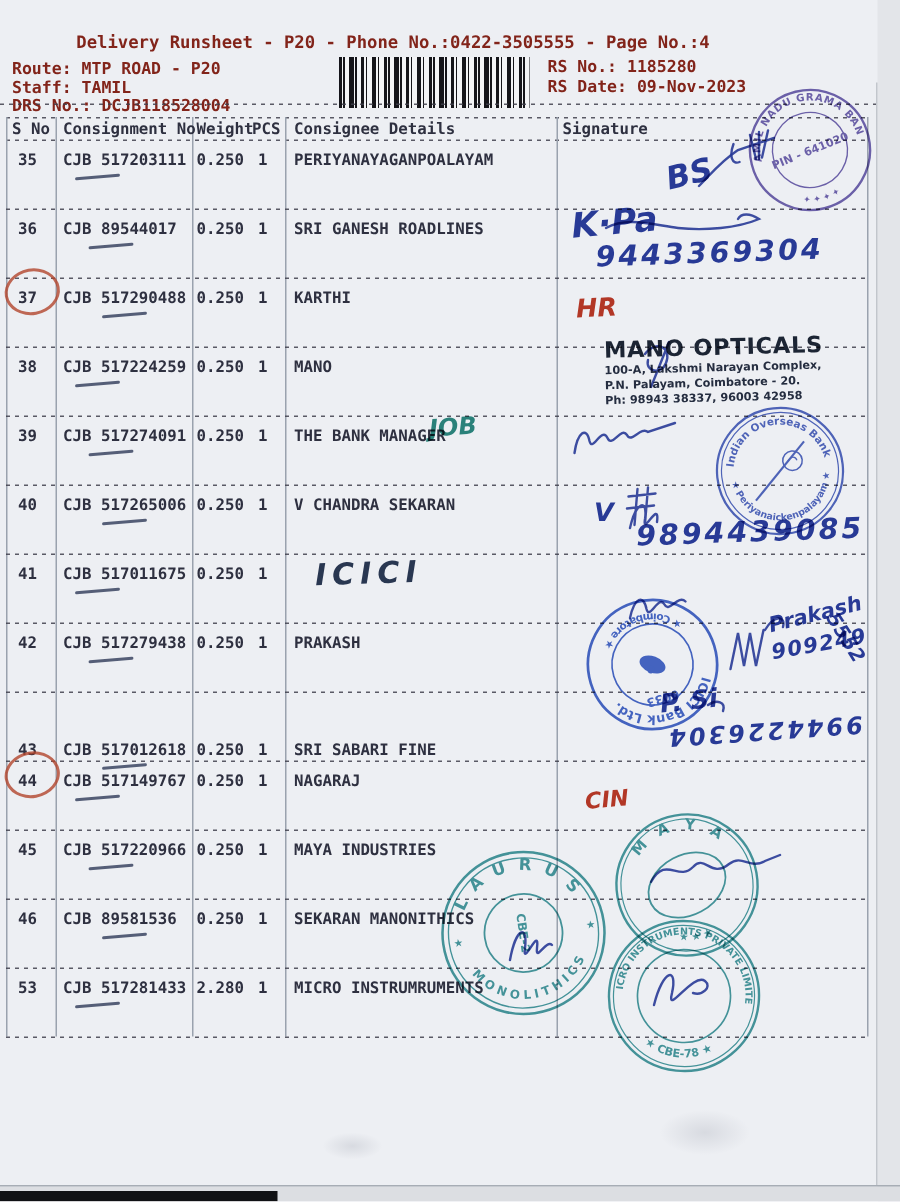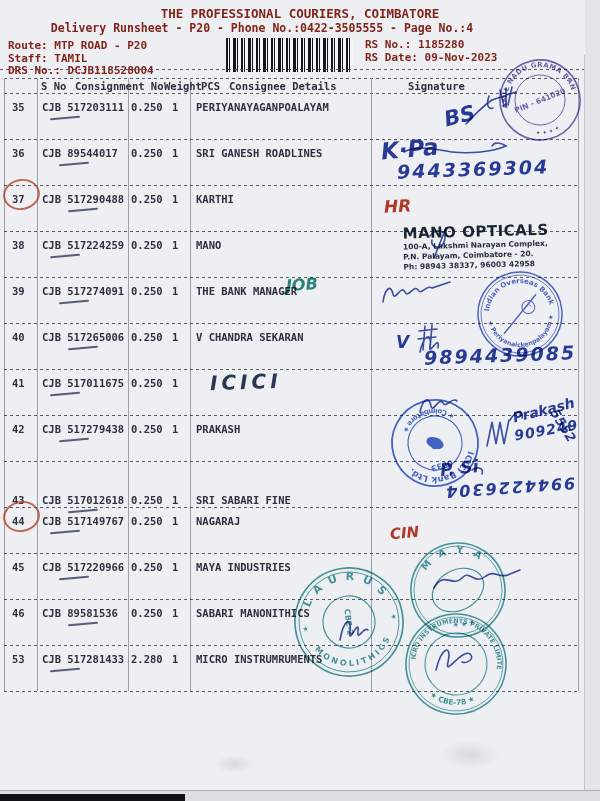--- a/index.html
+++ b/index.html
@@ -8,21 +8,21 @@
   .t{position:absolute;white-space:pre;}
   .maroon{color:#82241a;font-weight:bold;}
   .tbl{color:#2e3040;font-weight:bold;}
   .title1{top:6px;left:0;width:600px;text-align:center;font-size:12.5px;}
   .title2{top:21px;left:0;width:524px;text-align:center;font-size:11.5px;}
   .meta{font-size:11px;}
   .barcode{position:absolute;left:226px;top:38px;width:127px;height:34px;
     background:repeating-linear-gradient(90deg,#15151a 0 2px,#f3f4f6 2px 3px,#15151a 3px 4px,#f3f4f6 4px 7px,#15151a 7px 10px,#f3f4f6 10px 11px,#15151a 11px 12px,#f3f4f6 12px 15px);}
   .dash{position:absolute;height:1px;background:repeating-linear-gradient(90deg,#3f3f4c 0 3px,transparent 3px 6px);opacity:.85;}
   .vline{position:absolute;top:78px;height:613px;width:1px;background:#9aa2ae;}
-  .hdr{font-size:10.5px;top:80px;margin-left:33px;}
+  .hdr{font-size:10.5px;top:80px;}
   .trow{position:absolute;left:0;width:600px;height:46px;}
   .cell{position:absolute;top:8px;font-size:10.5px;font-weight:bold;color:#2e3040;white-space:pre;}
   .c-sno{left:12px;} .c-con{left:42px;} .c-wt{left:131px;} .c-pcs{left:172px;} .c-des{left:196px;}
   .tick{position:absolute;top:24px;width:30px;height:2px;background:#2e3a58;transform:rotate(-5deg);border-radius:2px;opacity:.8;}
   .rcircle{position:absolute;left:3px;top:-6px;width:33px;height:27px;border:2px solid #b2452c;border-radius:50%;transform:rotate(-10deg);opacity:.8;}
   .hw{position:absolute;font-family:"DejaVu Sans",sans-serif;font-style:italic;font-weight:bold;
       color:#2b3e9e;mix-blend-mode:multiply;white-space:pre;}
   .hw.red{color:#c03a28;} .hw.teal{color:#2d8a80;} .hw.dark{color:#2c3a55;}
   .scrib{position:absolute;left:0;top:0;mix-blend-mode:multiply;pointer-events:none;}
   .scrib path{fill:none;stroke:#2b3e9e;stroke-width:1.6;stroke-linecap:round;opacity:.9;}
@@ -46,21 +46,20 @@
   .bot-shade{position:absolute;left:0;top:791px;width:600px;height:10px;background:#dcdee2;}
   .bot-black{position:absolute;left:0;top:794px;width:185px;height:7px;background:#101114;}
   .smudge{position:absolute;width:40px;height:18px;border-radius:50%;
           background:radial-gradient(closest-side,#c9ccd4,transparent);opacity:.6;}
 </style>
 </head>
 <body>
 
 <div class="paper">
 
-  <div class="t maroon title1">THE PROFESSIONAL COURIERS, COIMBATORE</div>
   <div class="t maroon title2">Delivery Runsheet - P20 - Phone No.:0422-3505555 - Page No.:4</div>
   <div class="t maroon meta" style="left:8px;top:39px;">Route: MTP ROAD - P20</div>
   <div class="t maroon meta" style="left:8px;top:52px;">Staff: TAMIL</div>
   <div class="t maroon meta" style="left:8px;top:64px;">DRS No.: DCJB118528004</div>
   <div class="barcode"></div>
   <div class="t maroon meta" style="left:365px;top:38px;">RS No.: 1185280</div>
   <div class="t maroon meta" style="left:365px;top:51px;">RS Date: 09-Nov-2023</div>
 
   <div class="dash" style="left:0;top:69px;width:596px;"></div>
   <div class="dash" style="left:4px;top:78px;width:574px;"></div>
@@ -179,21 +178,21 @@
         <span class="cell c-pcs">1</span>
         <span class="cell c-des">MAYA INDUSTRIES</span>
         <i class="tick" style="left: 59px;"></i>
       </div>
       <div class="dash" style="top: 599px; left: 4px; width: 574px;"></div>
       <div class="trow" style="top: 599px;">
         <span class="cell c-sno">46</span>
         <span class="cell c-con">CJB 89581536</span>
         <span class="cell c-wt">0.250</span>
         <span class="cell c-pcs">1</span>
-        <span class="cell c-des">SABARI MANONITHICS</span>
+        <span class="cell c-des">SEKARAN MANONITHICS</span>
         <i class="tick" style="left: 68px;"></i>
       </div>
       <div class="dash" style="top: 645px; left: 4px; width: 574px;"></div>
       <div class="trow" style="top: 645px;">
         <span class="cell c-sno">53</span>
         <span class="cell c-con">CJB 517281433</span>
         <span class="cell c-wt">2.280</span>
         <span class="cell c-pcs">1</span>
         <span class="cell c-des">MICRO INSTRUMRUMENTS</span>
         <i class="tick" style="left: 50px;"></i>

